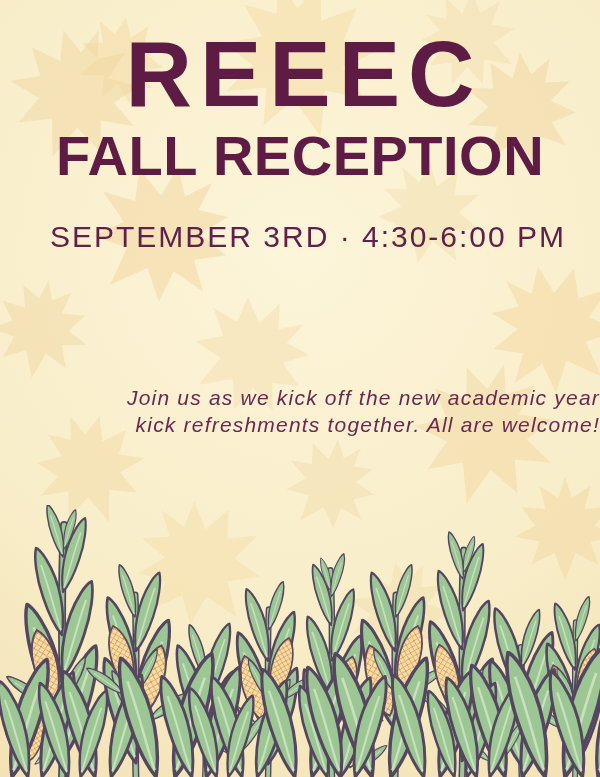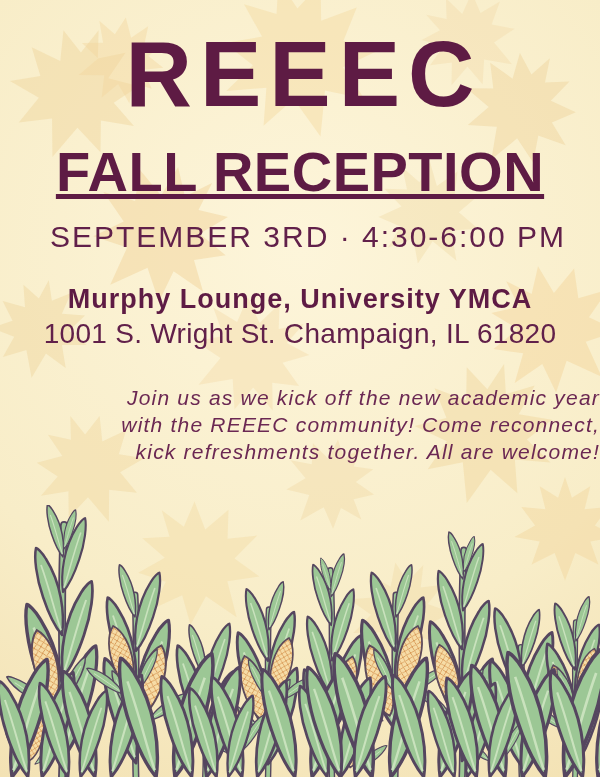--- a/index.html
+++ b/index.html
@@ -9,23 +9,23 @@
     font-family:"Liberation Sans", sans-serif;
   }
   .bg-leaves{position:absolute;inset:0;width:600px;height:777px;}
   .content{position:absolute;inset:0;text-align:center;color:#5e1b44;z-index:2;}
   .title{
     position:absolute;top:28px;left:0;right:0;margin:0;
     font-size:92px;font-weight:bold;letter-spacing:8px;padding-left:8px;
     color:#5e1b44;line-height:1.0;
   }
   .subtitle{
-    position:absolute;top:128px;left:0;right:0;margin:16px;
+    position:absolute;top:128px;left:0;right:0;margin:0;
     font-size:56px;font-weight:bold;letter-spacing:0.5px;
-    color:#5e1b44;line-height:1.0;text-decoration:underline;
+    color:#5e1b44;line-height:1.0;
   }
   .datetime{
     position:absolute;top:217px;left:0;right:0;
     font-size:30px;font-weight:400;letter-spacing:2px;padding-left:16px;
     color:#61204a;line-height:1.3;
   }
   .venue{
     position:absolute;top:283px;left:0;right:0;
     font-size:27px;font-weight:bold;letter-spacing:1px;
     color:#5e1b44;line-height:1.2;
@@ -69,25 +69,22 @@
       <use href="#maple" transform="translate(400,615) rotate(25) scale(1.2)" fill="#f1d9a4" opacity="0.4"></use>
       <use href="#maple" transform="translate(120,60) rotate(70) scale(1.0)" fill="#f2d49c" opacity="0.4"></use>
       <use href="#maple" transform="translate(470,40) rotate(-60) scale(1.1)" fill="#f0d8a2" opacity="0.35"></use>
     </g>
   </svg>
 
   <div class="content">
     <h1 class="title">REEEC</h1>
     <h2 class="subtitle">FALL RECEPTION</h2>
     <div class="datetime">SEPTEMBER 3RD · 4:30-6:00 PM</div>
-    <div class="venue">Murphy Lounge, University YMCA</div>
-    <div class="address">1001 S. Wright St. Champaign, IL 61820</div>
     <p class="body-text">
       <span>Join us as we kick off the new academic year</span>
-      <span>with the REEEC community! Come reconnect,</span>
       <span>kick refreshments together. All are welcome!</span>
     </p>
   </div>
 
   <svg class="corn" viewBox="0 0 600 272" aria-hidden="true">
     <defs>
       <pattern id="cobp" width="7" height="7" patternUnits="userSpaceOnUse">
         <rect width="7" height="7" fill="#f6dca6"></rect>
         <path d="M0 7L7 0M0 0L7 7" stroke="#d89a58" stroke-width="1"></path>
       </pattern>

